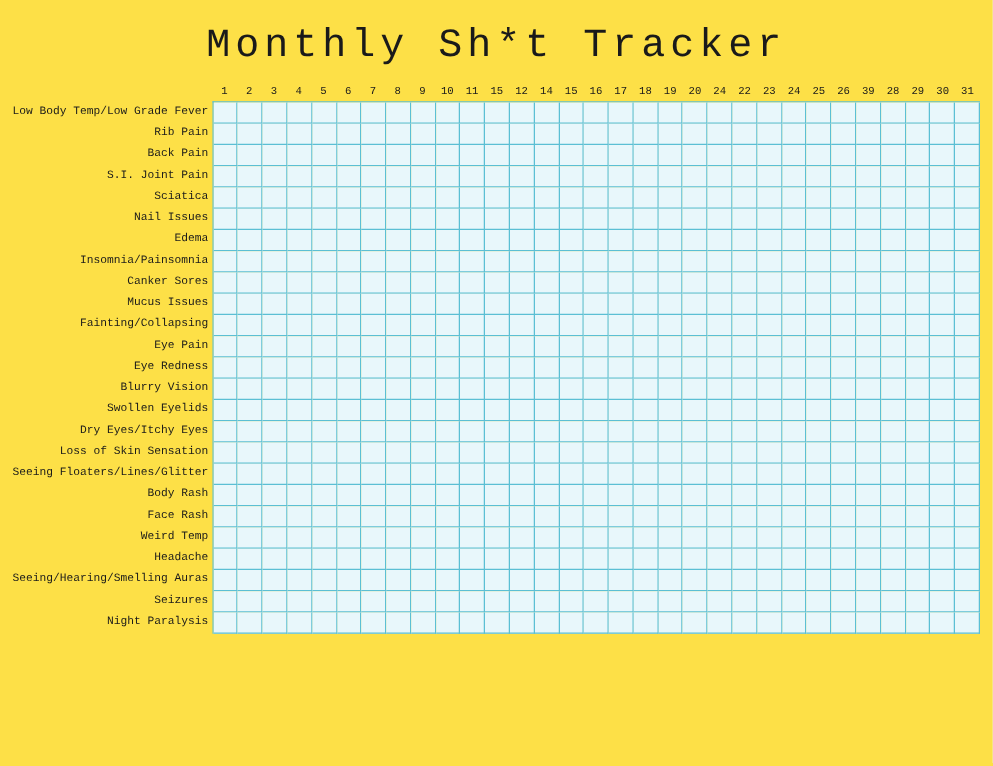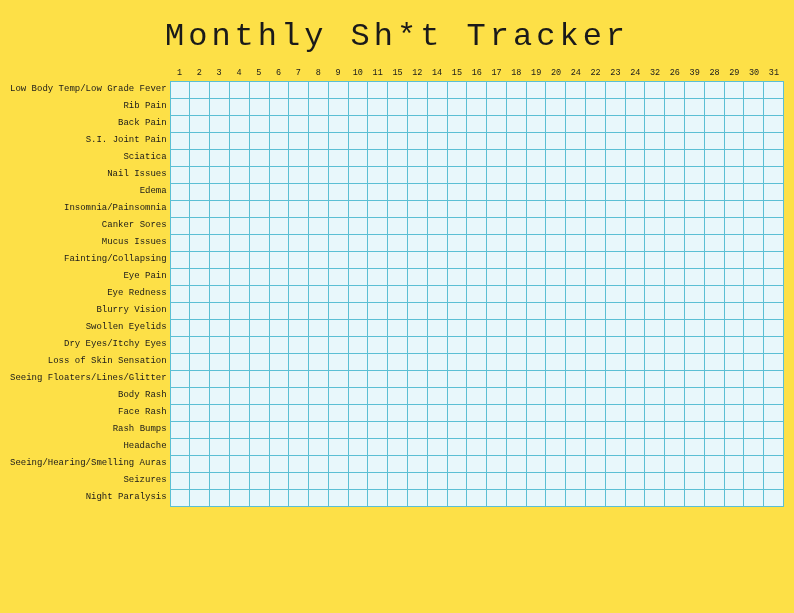--- a/index.html
+++ b/index.html
@@ -131,21 +131,21 @@
         <div class="row-label">Fainting/Collapsing</div>
         <div class="row-label">Eye Pain</div>
         <div class="row-label">Eye Redness</div>
         <div class="row-label">Blurry Vision</div>
         <div class="row-label">Swollen Eyelids</div>
         <div class="row-label">Dry Eyes/Itchy Eyes</div>
         <div class="row-label">Loss of Skin Sensation</div>
         <div class="row-label">Seeing Floaters/Lines/Glitter</div>
         <div class="row-label">Body Rash</div>
         <div class="row-label">Face Rash</div>
-        <div class="row-label">Rash Bumps</div>
+        <div class="row-label">Weird Temp</div>
         <div class="row-label">Headache</div>
         <div class="row-label">Seeing/Hearing/Smelling Auras</div>
         <div class="row-label">Seizures</div>
         <div class="row-label">Night Paralysis</div>
       </div>
 
     <div class="grid-section">
       <div class="day-headers">
 
       <div class="day-header">1</div>
@@ -165,21 +165,21 @@
           <div class="day-header">15</div>
           <div class="day-header">16</div>
           <div class="day-header">17</div>
           <div class="day-header">18</div>
           <div class="day-header">19</div>
           <div class="day-header">20</div>
           <div class="day-header">24</div>
           <div class="day-header">22</div>
           <div class="day-header">23</div>
           <div class="day-header">24</div>
-          <div class="day-header">32</div>
+          <div class="day-header">25</div>
           <div class="day-header">26</div>
           <div class="day-header">39</div>
           <div class="day-header">28</div>
           <div class="day-header">29</div>
           <div class="day-header">30</div>
           <div class="day-header">31</div>
         </div>
       <div class="grid-rows">
 
       <div class="grid-row">

